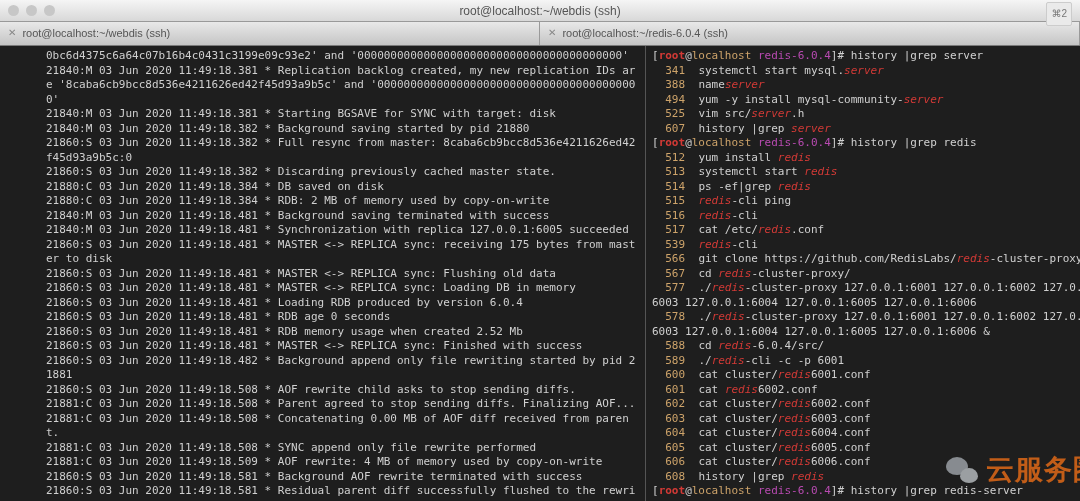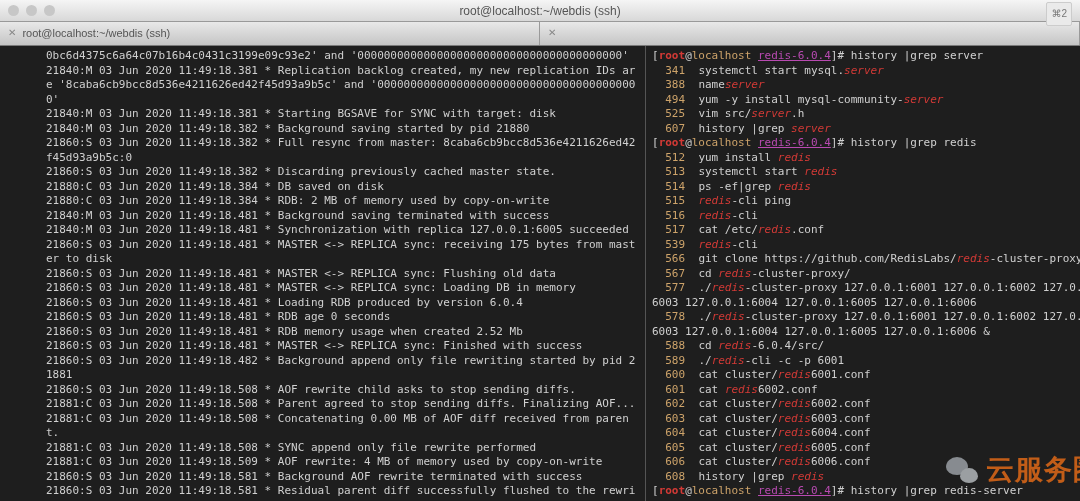--- a/index.html
+++ b/index.html
@@ -75,21 +75,21 @@
   }
   .pane-left { flex: 0 0 606px; border-right: 1px solid #555; }
   .pane-right { flex: 1; position: relative; }
 
   .line { white-space: pre-wrap; word-break: break-all; }
 
   
   .c-user { color: #d43a36; font-weight: bold; }      
   .c-at   { color: #d0d0d0; }
   .c-host { color: #cda36a; }      
-  .c-path { color: #b84ab1; text-decoration: underline; }      
+  .c-path { color: #b84ab1; }      
   .c-bracket { color: #d0d0d0; }
   .c-hash { color: #d0d0d0; }
   .c-cmd  { color: #d0d0d0; }
 
   .c-hist { color: #cda36a; }      
   .c-hi   { color: #d43a36; font-style: italic; }      
   .c-plain{ color: #d0d0d0; }
 
   .watermark {
     position: absolute;
@@ -133,20 +133,21 @@
   <span class="workspace-badge">⌘2</span>
 </div>
 
 <div class="tab-bar">
   <div class="tab">
     <span class="close">✕</span>
     <span class="label">root@localhost:~/webdis (ssh)</span>
   </div>
   <div class="tab">
     <span class="close">✕</span>
+    <span class="label">root@localhost:~/redis-6.0.4 (ssh)</span>
   </div>
 </div>
 
 <div class="panes">
   <div class="pane pane-left" id="pane-left"><div class="line">0bc6d4375c6a64c07b16b4c0431c3199e09c93e2' and '0000000000000000000000000000000000000000'</div><div class="line">21840:M 03 Jun 2020 11:49:18.381 * Replication backlog created, my new replication IDs are '8caba6cb9bcc8d536e4211626ed42f45d93a9b5c' and '0000000000000000000000000000000000000000'</div><div class="line">21840:M 03 Jun 2020 11:49:18.381 * Starting BGSAVE for SYNC with target: disk</div><div class="line">21840:M 03 Jun 2020 11:49:18.382 * Background saving started by pid 21880</div><div class="line">21860:S 03 Jun 2020 11:49:18.382 * Full resync from master: 8caba6cb9bcc8d536e4211626ed42f45d93a9b5c:0</div><div class="line">21860:S 03 Jun 2020 11:49:18.382 * Discarding previously cached master state.</div><div class="line">21880:C 03 Jun 2020 11:49:18.384 * DB saved on disk</div><div class="line">21880:C 03 Jun 2020 11:49:18.384 * RDB: 2 MB of memory used by copy-on-write</div><div class="line">21840:M 03 Jun 2020 11:49:18.481 * Background saving terminated with success</div><div class="line">21840:M 03 Jun 2020 11:49:18.481 * Synchronization with replica 127.0.0.1:6005 succeeded</div><div class="line">21860:S 03 Jun 2020 11:49:18.481 * MASTER &lt;-&gt; REPLICA sync: receiving 175 bytes from master to disk</div><div class="line">21860:S 03 Jun 2020 11:49:18.481 * MASTER &lt;-&gt; REPLICA sync: Flushing old data</div><div class="line">21860:S 03 Jun 2020 11:49:18.481 * MASTER &lt;-&gt; REPLICA sync: Loading DB in memory</div><div class="line">21860:S 03 Jun 2020 11:49:18.481 * Loading RDB produced by version 6.0.4</div><div class="line">21860:S 03 Jun 2020 11:49:18.481 * RDB age 0 seconds</div><div class="line">21860:S 03 Jun 2020 11:49:18.481 * RDB memory usage when created 2.52 Mb</div><div class="line">21860:S 03 Jun 2020 11:49:18.481 * MASTER &lt;-&gt; REPLICA sync: Finished with success</div><div class="line">21860:S 03 Jun 2020 11:49:18.482 * Background append only file rewriting started by pid 21881</div><div class="line">21860:S 03 Jun 2020 11:49:18.508 * AOF rewrite child asks to stop sending diffs.</div><div class="line">21881:C 03 Jun 2020 11:49:18.508 * Parent agreed to stop sending diffs. Finalizing AOF...</div><div class="line">21881:C 03 Jun 2020 11:49:18.508 * Concatenating 0.00 MB of AOF diff received from parent.</div><div class="line">21881:C 03 Jun 2020 11:49:18.508 * SYNC append only file rewrite performed</div><div class="line">21881:C 03 Jun 2020 11:49:18.509 * AOF rewrite: 4 MB of memory used by copy-on-write</div><div class="line">21860:S 03 Jun 2020 11:49:18.581 * Background AOF rewrite terminated with success</div><div class="line">21860:S 03 Jun 2020 11:49:18.581 * Residual parent diff successfully flushed to the rewritten AOF (0.00 MB)</div></div>
   <div class="pane pane-right" id="pane-right"><div class="line"><span class="c-bracket">[</span><span class="c-user">root</span><span class="c-at">@</span><span class="c-host">localhost</span> <span class="c-path">redis-6.0.4</span><span class="c-bracket">]</span><span class="c-hash"># </span><span class="c-cmd">history |grep server</span></div><div class="line">  <span class="c-hist">341</span>  <span class="c-plain">systemctl start mysql.</span><span class="c-hi">server</span></div><div class="line">  <span class="c-hist">388</span>  <span class="c-plain">name</span><span class="c-hi">server</span></div><div class="line">  <span class="c-hist">494</span>  <span class="c-plain">yum -y install mysql-community-</span><span class="c-hi">server</span></div><div class="line">  <span class="c-hist">525</span>  <span class="c-plain">vim src/</span><span class="c-hi">server</span><span class="c-plain">.h</span></div><div class="line">  <span class="c-hist">607</span>  <span class="c-plain">history |grep </span><span class="c-hi">server</span></div><div class="line"><span class="c-bracket">[</span><span class="c-user">root</span><span class="c-at">@</span><span class="c-host">localhost</span> <span class="c-path">redis-6.0.4</span><span class="c-bracket">]</span><span class="c-hash"># </span><span class="c-cmd">history |grep redis</span></div><div class="line">  <span class="c-hist">512</span>  <span class="c-plain">yum install </span><span class="c-hi">redis</span></div><div class="line">  <span class="c-hist">513</span>  <span class="c-plain">systemctl start </span><span class="c-hi">redis</span></div><div class="line">  <span class="c-hist">514</span>  <span class="c-plain">ps -ef|grep </span><span class="c-hi">redis</span></div><div class="line">  <span class="c-hist">515</span>  <span class="c-hi">redis</span><span class="c-plain">-cli ping</span></div><div class="line">  <span class="c-hist">516</span>  <span class="c-hi">redis</span><span class="c-plain">-cli</span></div><div class="line">  <span class="c-hist">517</span>  <span class="c-plain">cat /etc/</span><span class="c-hi">redis</span><span class="c-plain">.conf</span></div><div class="line">  <span class="c-hist">539</span>  <span class="c-hi">redis</span><span class="c-plain">-cli</span></div><div class="line">  <span class="c-hist">566</span>  <span class="c-plain">git clone https://github.com/RedisLabs/</span><span class="c-hi">redis</span><span class="c-plain">-cluster-proxy.git</span></div><div class="line">  <span class="c-hist">567</span>  <span class="c-plain">cd </span><span class="c-hi">redis</span><span class="c-plain">-cluster-proxy/</span></div><div class="line">  <span class="c-hist">577</span>  <span class="c-plain">./</span><span class="c-hi">redis</span><span class="c-plain">-cluster-proxy 127.0.0.1:6001 127.0.0.1:6002 127.0.0.1:6003 127.0.0.1:6004 127.0.0.1:6005 127.0.0.1:6006</span></div><div class="line">  <span class="c-hist">578</span>  <span class="c-plain">./</span><span class="c-hi">redis</span><span class="c-plain">-cluster-proxy 127.0.0.1:6001 127.0.0.1:6002 127.0.0.1:6003 127.0.0.1:6004 127.0.0.1:6005 127.0.0.1:6006 &amp;</span></div><div class="line">  <span class="c-hist">588</span>  <span class="c-plain">cd </span><span class="c-hi">redis</span><span class="c-plain">-6.0.4/src/</span></div><div class="line">  <span class="c-hist">589</span>  <span class="c-plain">./</span><span class="c-hi">redis</span><span class="c-plain">-cli -c -p 6001</span></div><div class="line">  <span class="c-hist">600</span>  <span class="c-plain">cat cluster/</span><span class="c-hi">redis</span><span class="c-plain">6001.conf</span></div><div class="line">  <span class="c-hist">601</span>  <span class="c-plain">cat </span><span class="c-hi">redis</span><span class="c-plain">6002.conf</span></div><div class="line">  <span class="c-hist">602</span>  <span class="c-plain">cat cluster/</span><span class="c-hi">redis</span><span class="c-plain">6002.conf</span></div><div class="line">  <span class="c-hist">603</span>  <span class="c-plain">cat cluster/</span><span class="c-hi">redis</span><span class="c-plain">6003.conf</span></div><div class="line">  <span class="c-hist">604</span>  <span class="c-plain">cat cluster/</span><span class="c-hi">redis</span><span class="c-plain">6004.conf</span></div><div class="line">  <span class="c-hist">605</span>  <span class="c-plain">cat cluster/</span><span class="c-hi">redis</span><span class="c-plain">6005.conf</span></div><div class="line">  <span class="c-hist">606</span>  <span class="c-plain">cat cluster/</span><span class="c-hi">redis</span><span class="c-plain">6006.conf</span></div><div class="line">  <span class="c-hist">608</span>  <span class="c-plain">history |grep </span><span class="c-hi">redis</span></div><div class="line"><span class="c-bracket">[</span><span class="c-user">root</span><span class="c-at">@</span><span class="c-host">localhost</span> <span class="c-path">redis-6.0.4</span><span class="c-bracket">]</span><span class="c-hash"># </span><span class="c-cmd">history |grep redis-server</span></div><div class="line">  <span class="c-hist">609</span>  <span class="c-plain">history |grep </span><span class="c-hi">redis-server</span></div><div class="watermark">
       <span class="wechat-icon">
         <span class="bubble1"></span><span class="bubble2"></span>
       </span>
       <span class="text">云服务圈</span>

